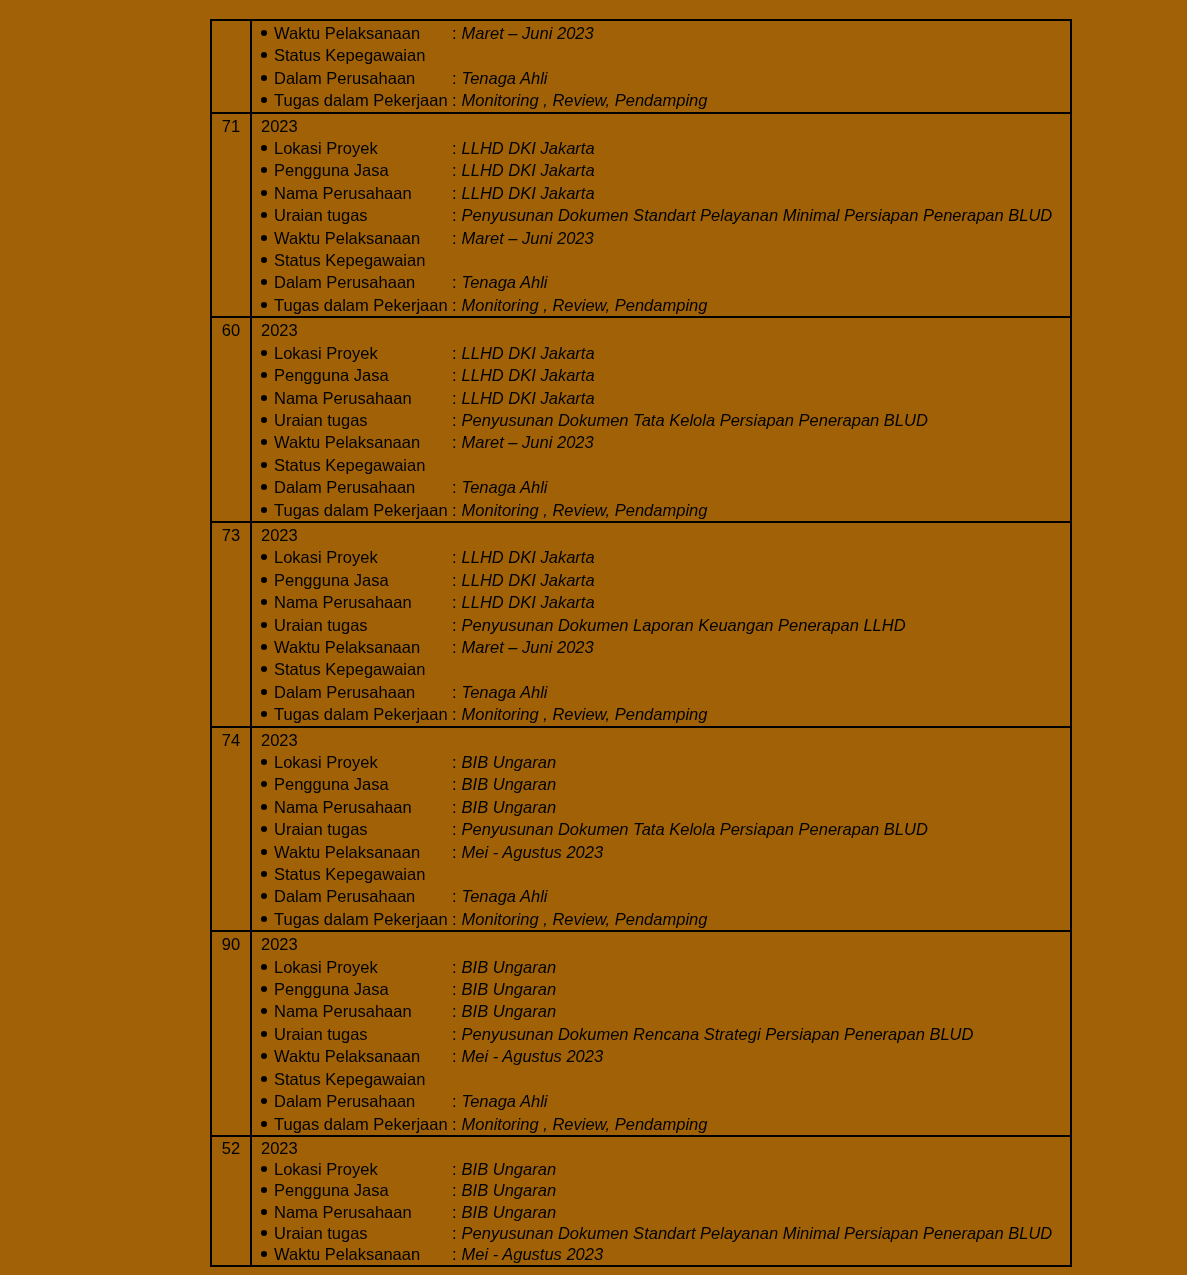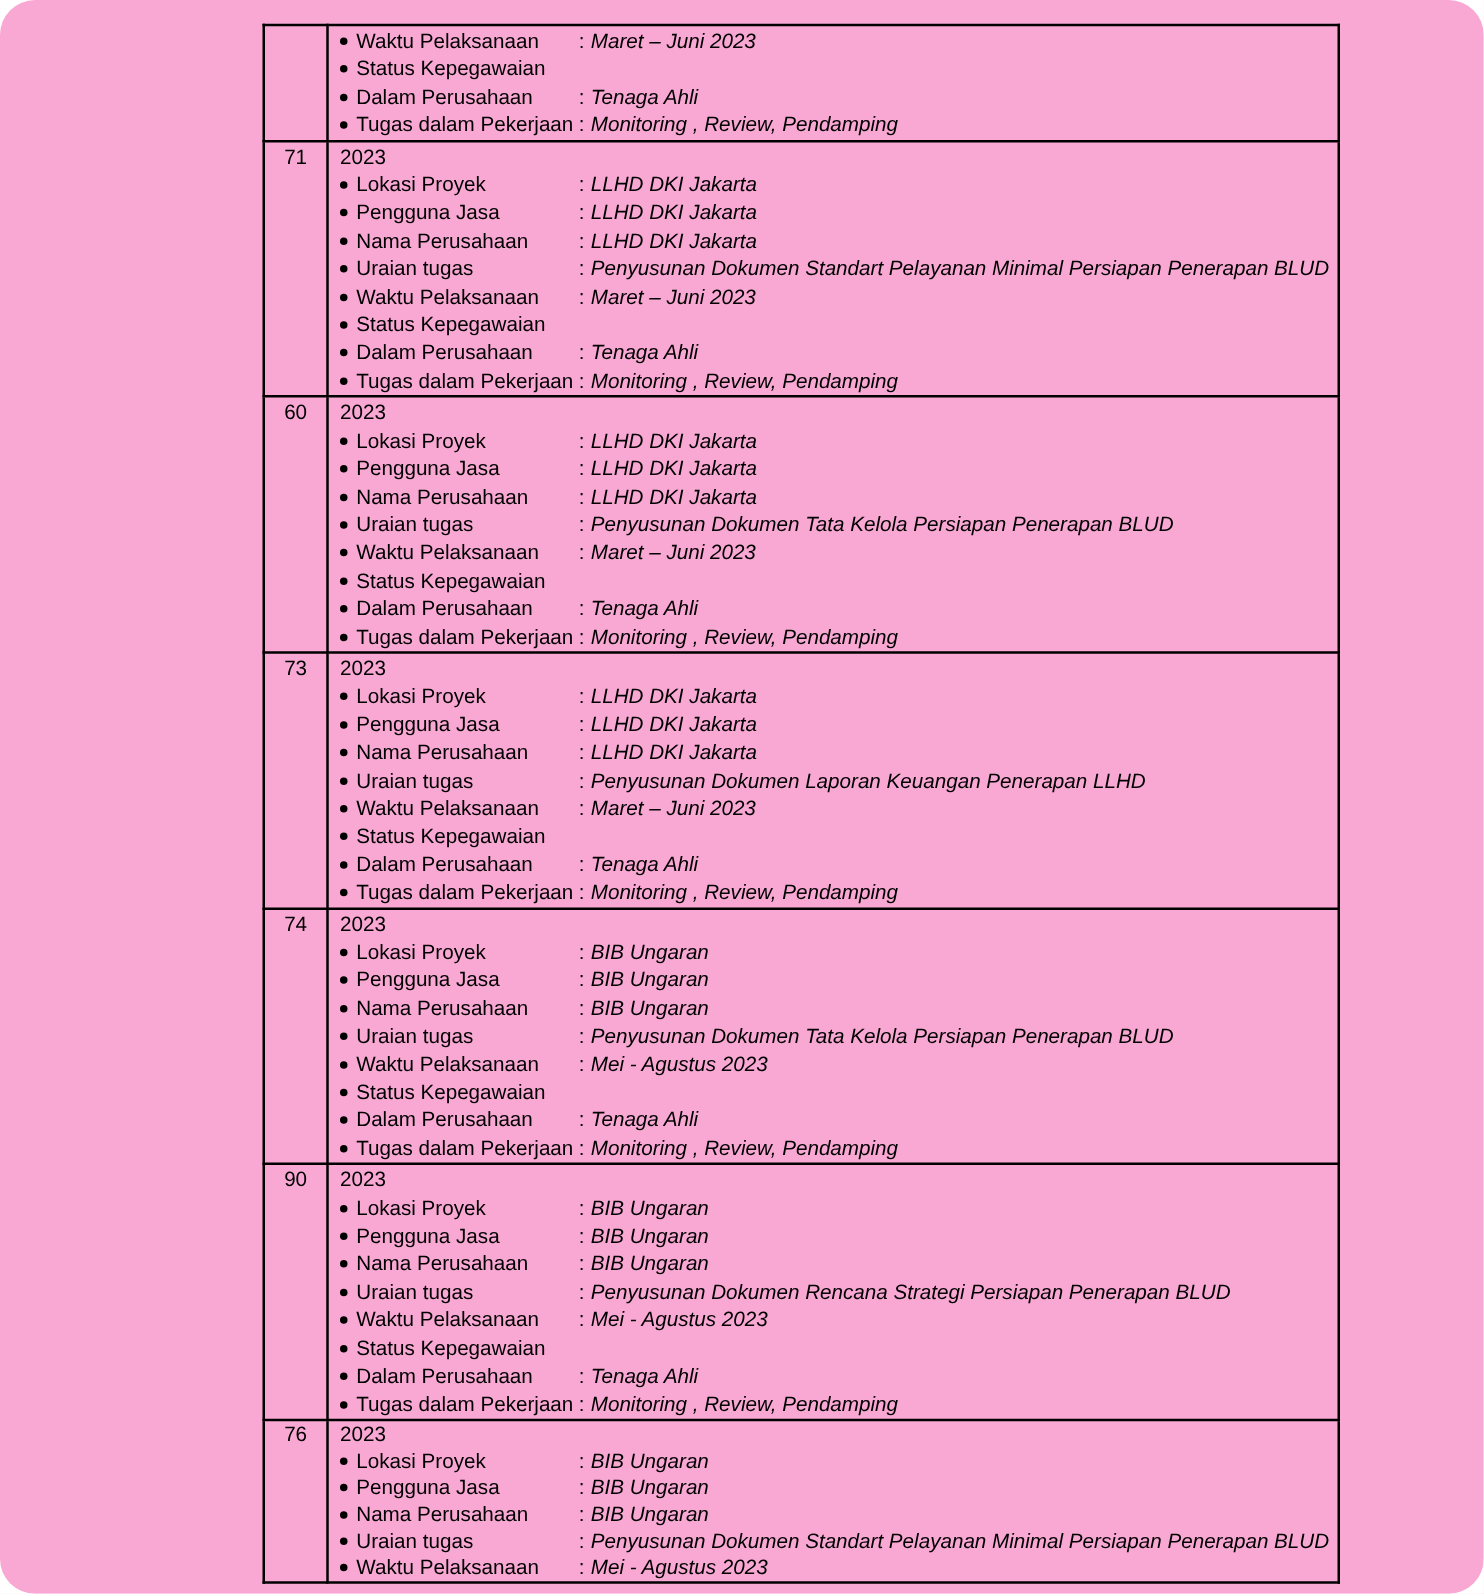--- a/index.html
+++ b/index.html
@@ -4,41 +4,40 @@
 <style>
   * { margin: 0; padding: 0; box-sizing: border-box; }
   html, body {
     width: 1187px; height: 1275px;
     background: #ffffff;
     font-family: "Liberation Sans", sans-serif;
   }
   .page {
     position: relative;
     width: 1187px; height: 1275px;
-    background: #f9a8d4;
+    background: #a16207;
     overflow: hidden;
-    border-radius: 28px;
   }
   table.doc-table {
     position: absolute;
     left: 210px; top: 19px;
     width: 862px;
     border-collapse: collapse;
     table-layout: fixed;
     color: #000000;
   }
   .doc-table td {
     border: 2px solid #000000;
     vertical-align: top;
     font-size: 16.5px;
     line-height: 22.4px;
     overflow: hidden;
   }
   td.num-cell {
-    width: 51px;
+    width: 40px;
     text-align: center;
     padding-top: 1px;
   }
   td.content-cell {
     padding: 1px 6px 0 9px;
   }
   tr.row-0 td { height: 90px; }
   tr.row-1 td, tr.row-2 td, tr.row-3 td, tr.row-4 td, tr.row-5 td { height: 202px; }
   tr.row-6 td { height: 127px; line-height: 21.2px; }
   .line { display: flex; align-items: flex-start; }
@@ -349,21 +348,21 @@
   </div>
             <div class="line">
     <span class="bullet"></span>
     <span class="label">Tugas dalam Pekerjaan</span>
     <span class="sep">:</span>
     <span class="value">Monitoring , Review, Pendamping</span>
   </div>
           </td>
   </tr>
         <tr class="row-6">
-    <td class="num-cell">76</td>
+    <td class="num-cell">52</td>
     <td class="content-cell">
       <div class="year-line">2023</div>
     <div class="line">
     <span class="bullet"></span>
     <span class="label">Lokasi Proyek</span>
     <span class="sep">:</span>
     <span class="value">BIB Ungaran</span>
   </div>
             <div class="line">
     <span class="bullet"></span>

